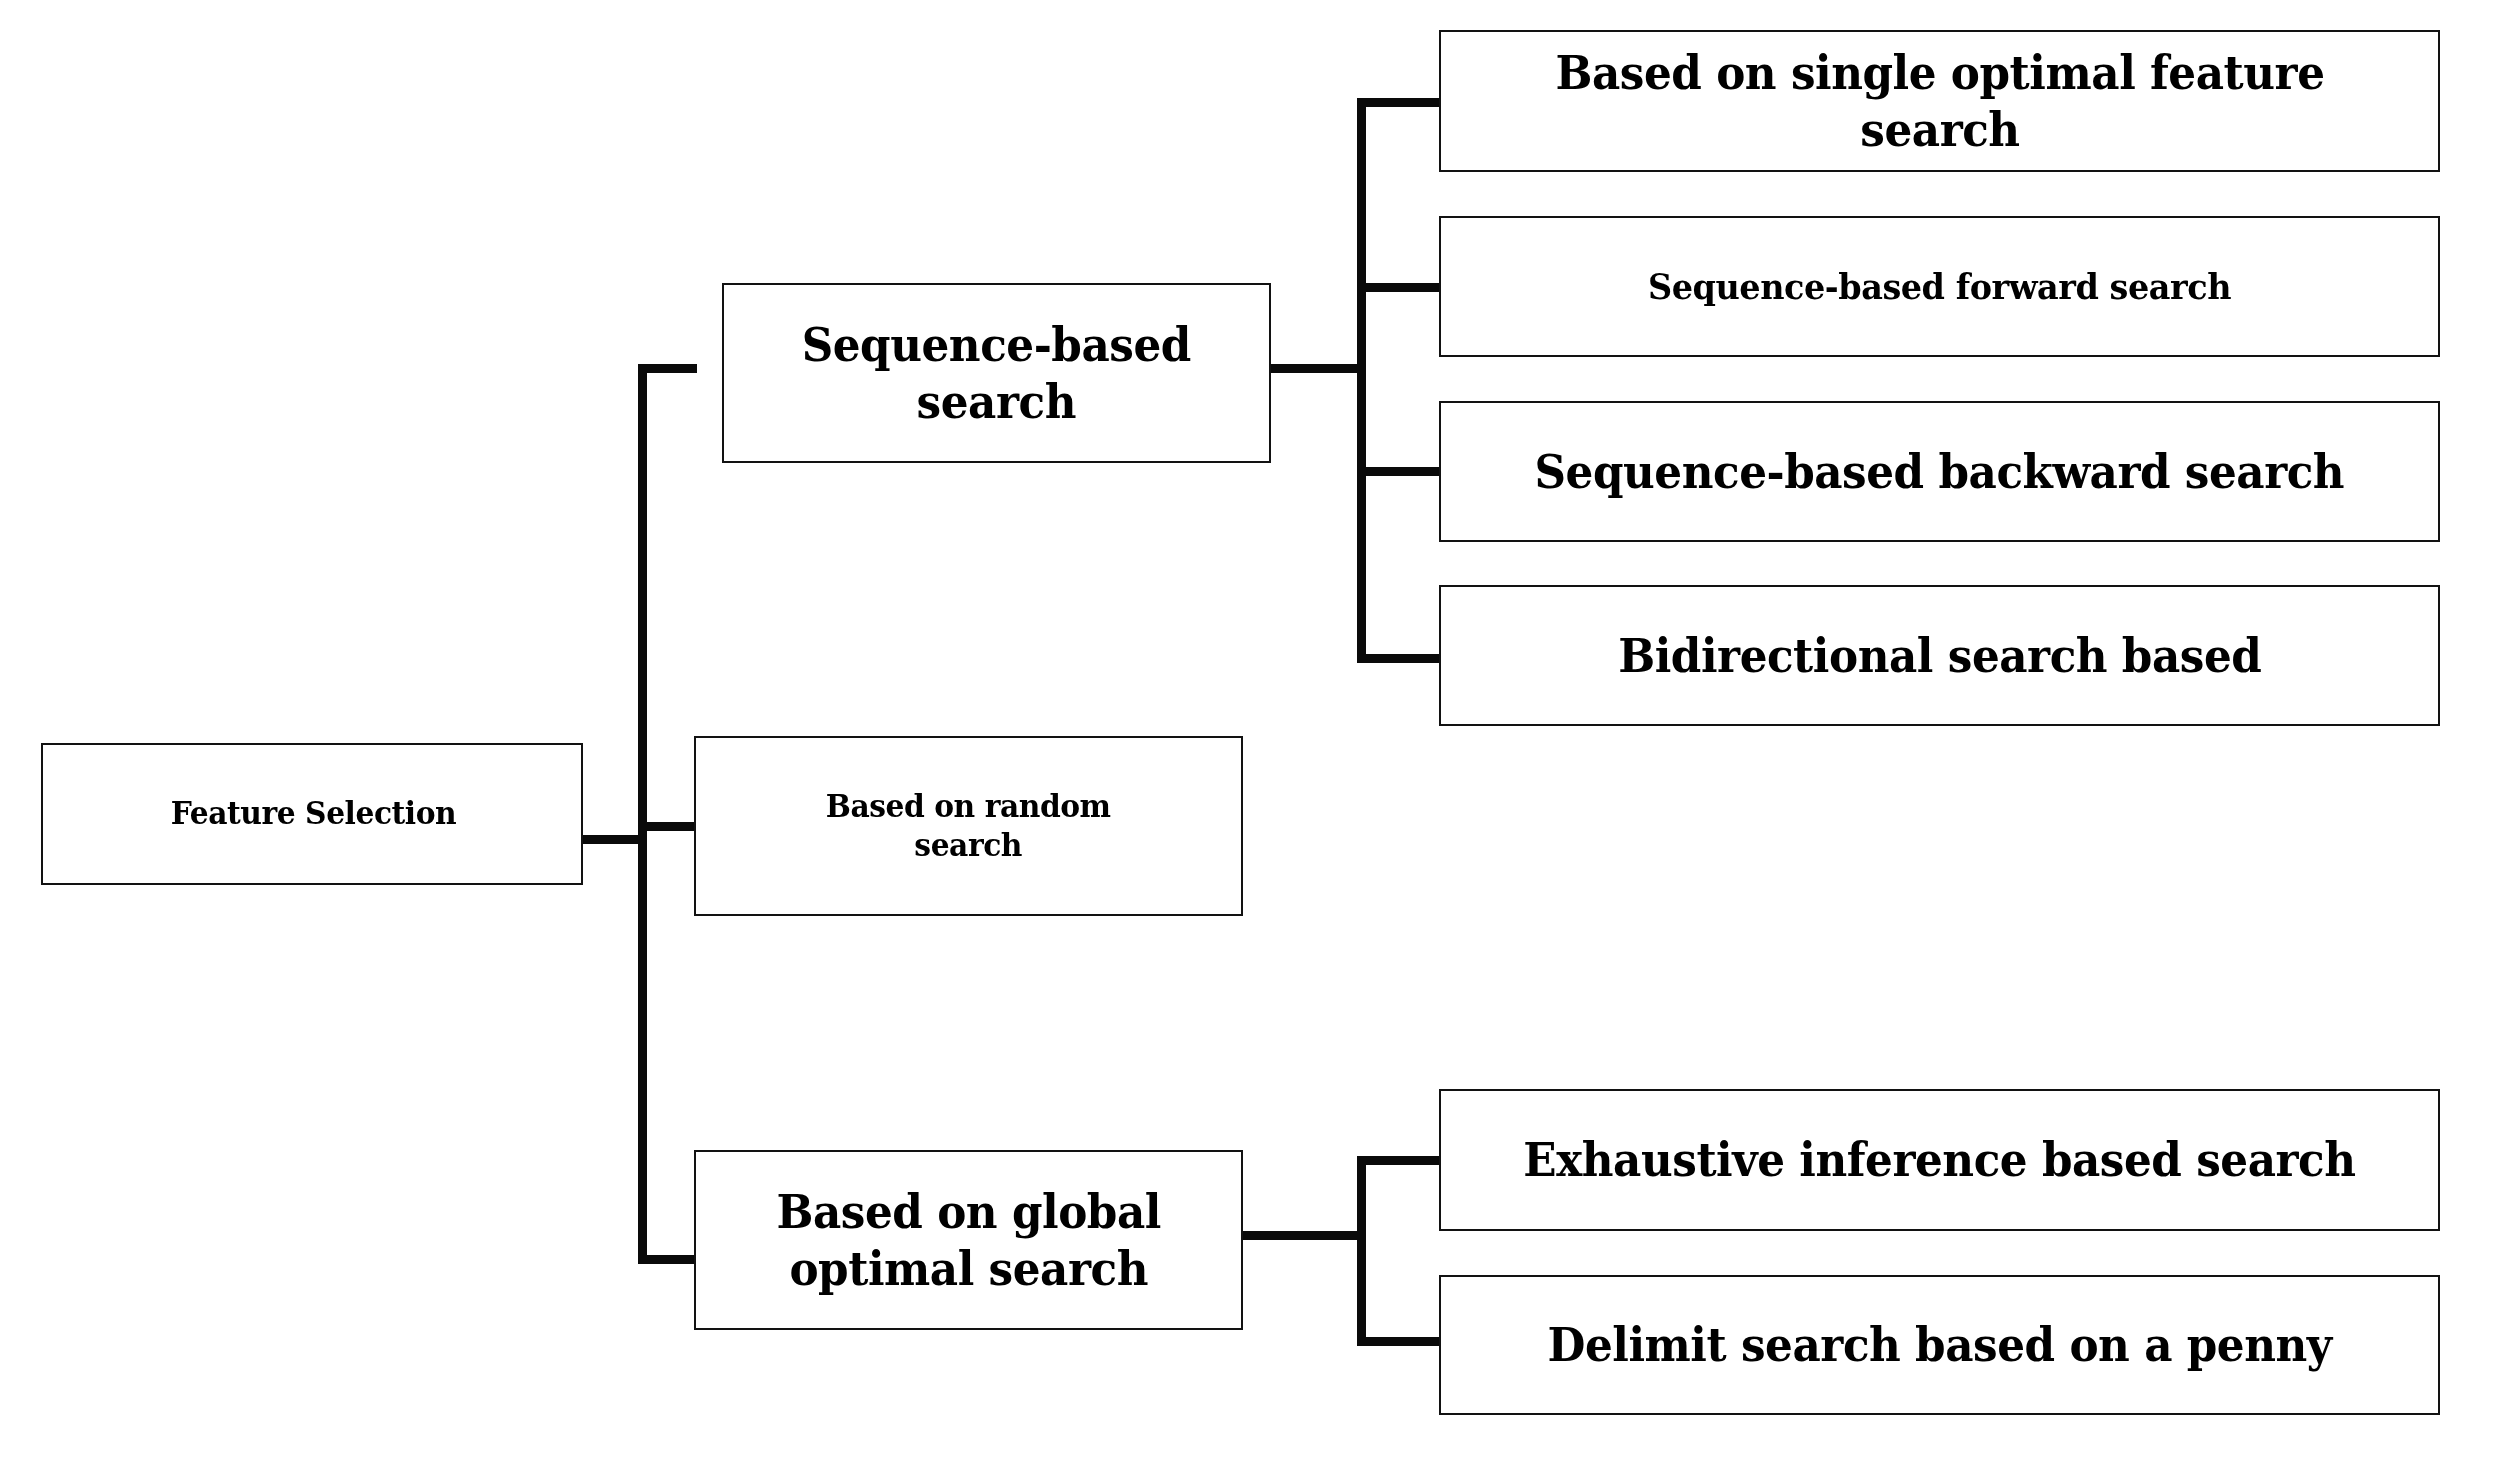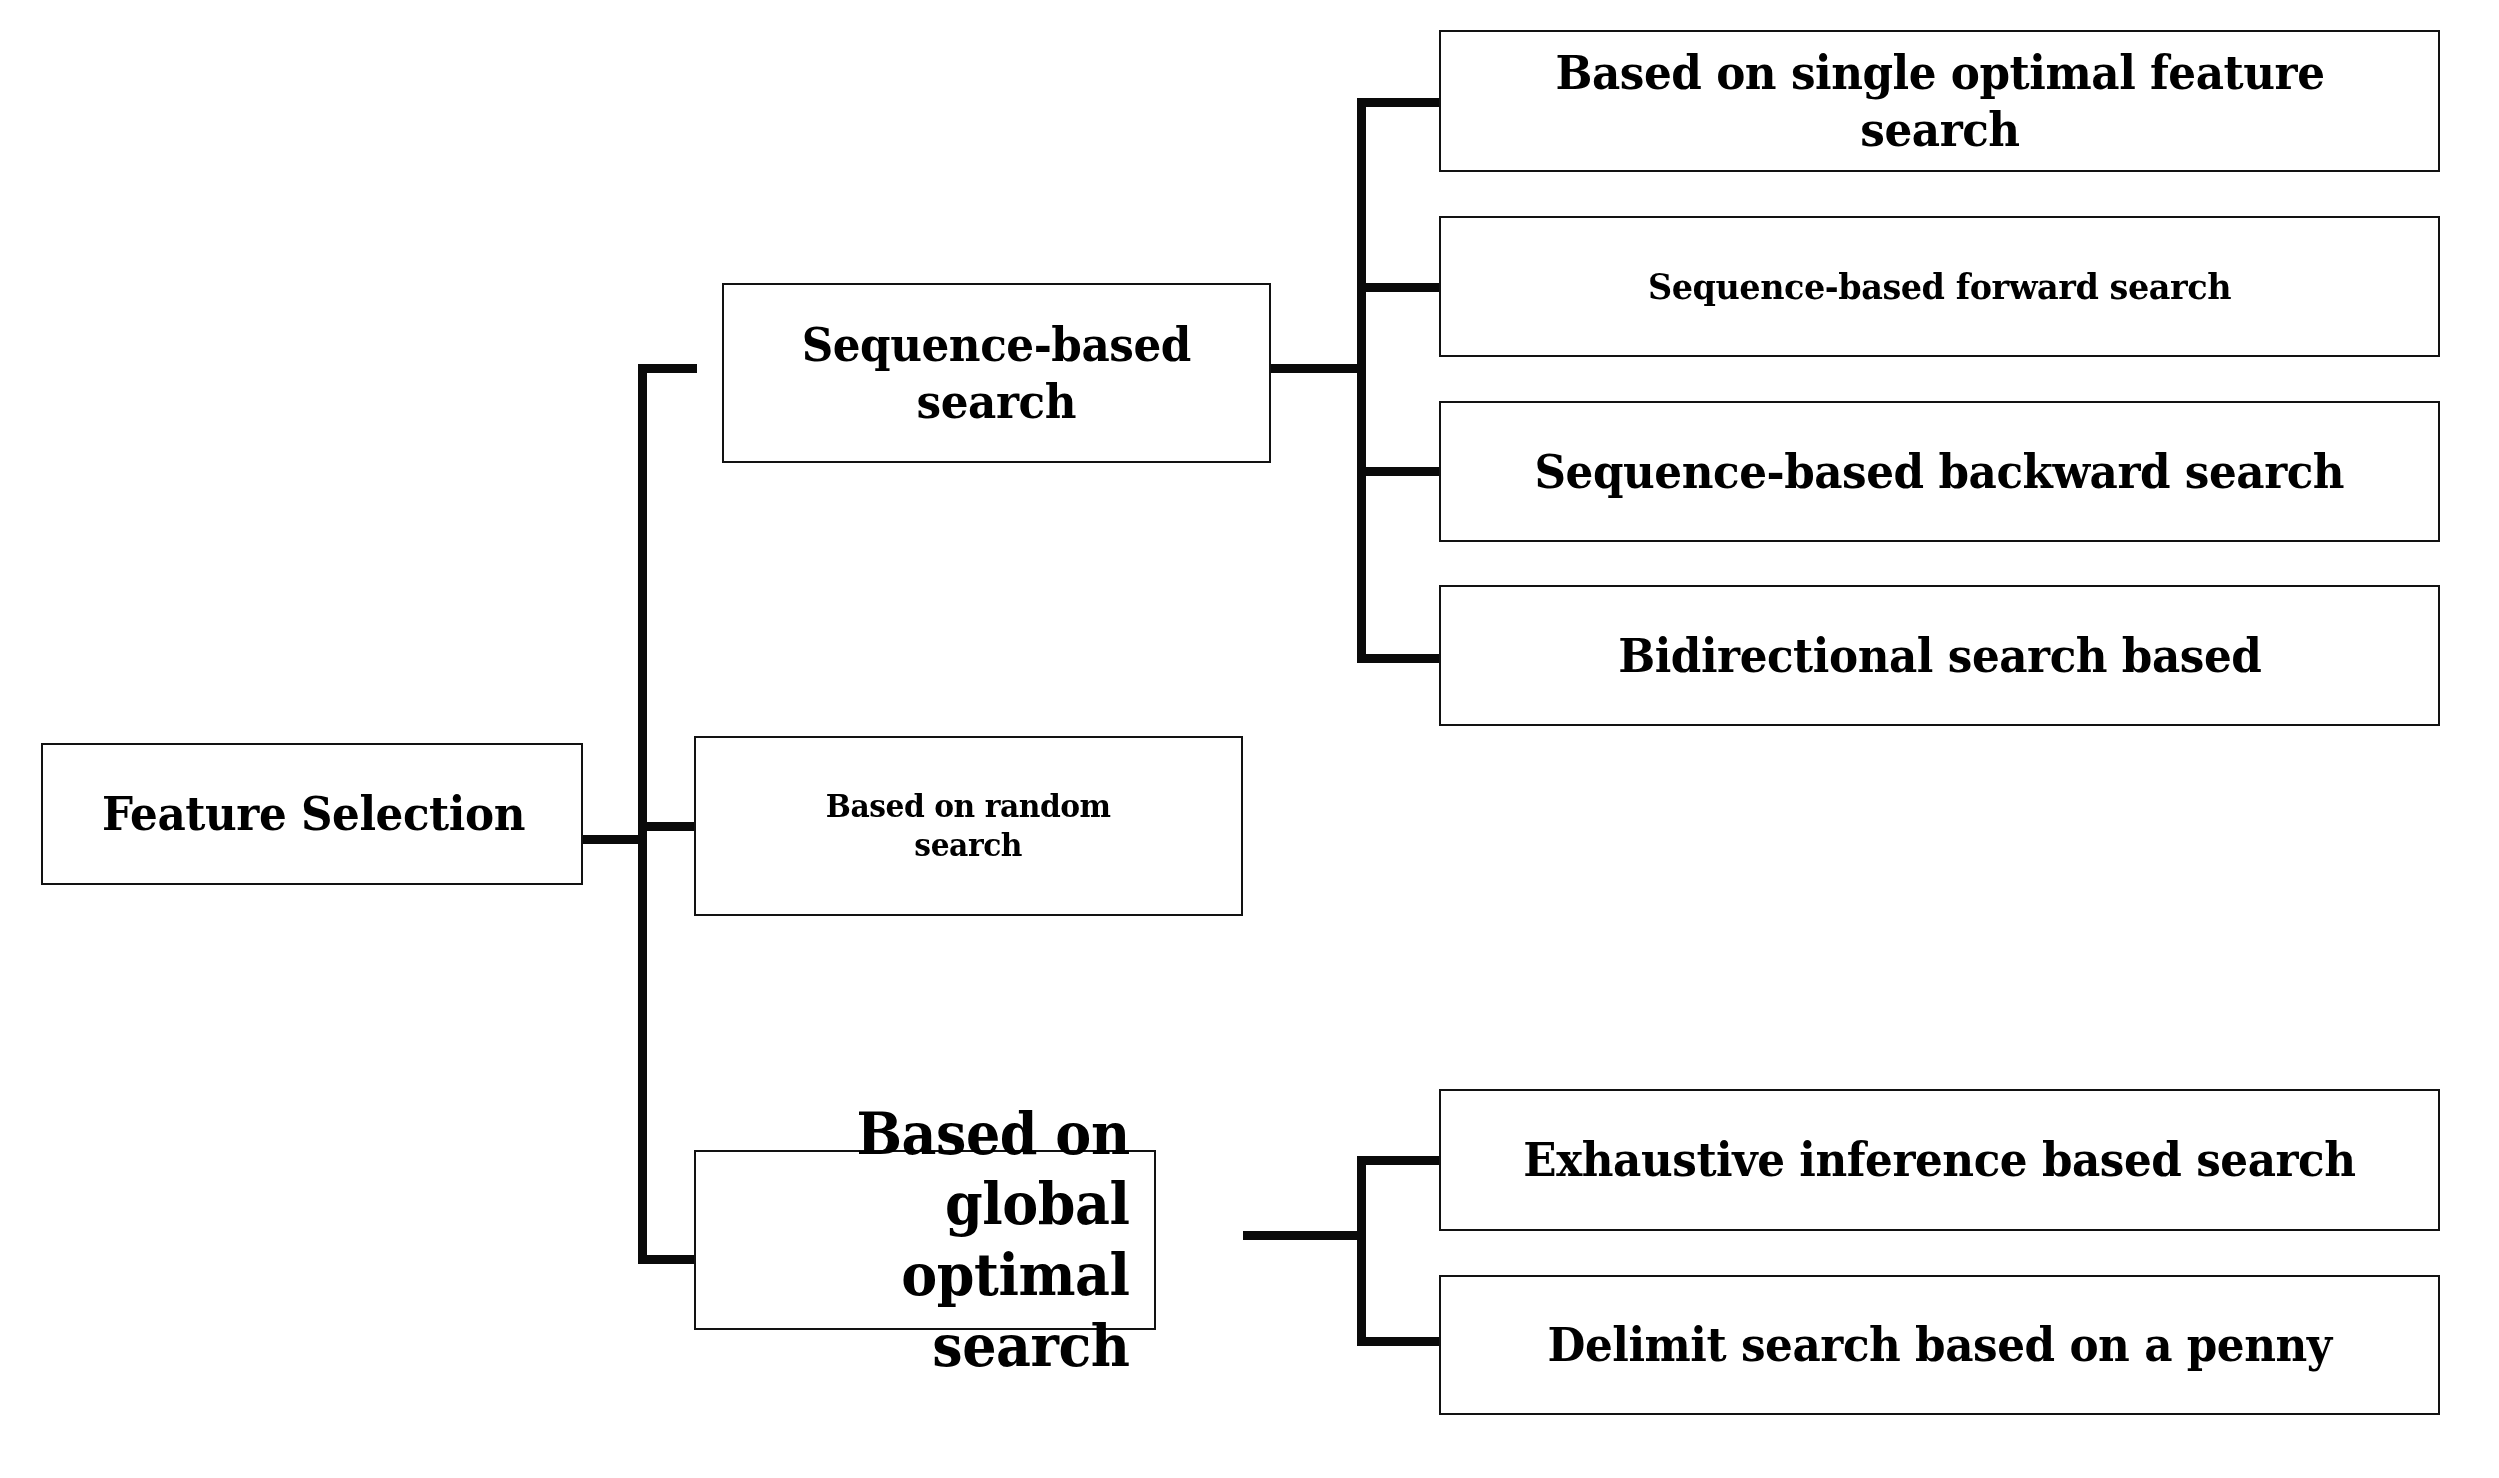--- a/index.html
+++ b/index.html
@@ -33,26 +33,26 @@
     padding: 3.8px 9.5px;
   }
   .node .txt {
     display: block;
     transform: scaleX(0.93);
     transform-origin: center center;
     white-space: pre-line;
   }
 
   
-  #n-root { left: 41px;  top: 743px;  width: 542px;  height: 142px; font-size: 47px; padding-left: 12px; }
+  #n-root { left: 41px;  top: 743px;  width: 542px;  height: 142px; font-size: 32px; padding-left: 12px; }
 
   
   #n-seq     { left: 722px; top: 283px;  width: 549px; height: 180px; font-size: 47px; }
   #n-random  { left: 694px; top: 736px;  width: 549px; height: 180px; font-size: 32px; }
-  #n-global  { left: 694px; top: 1150px; width: 462px; height: 180px; font-size: 58px; text-align: right; }
+  #n-global  { left: 694px; top: 1150px; width: 549px; height: 180px; font-size: 47px; }
 
   
   #n-l3-0 { left: 1439px; top: 30px;   width: 1001px; height: 142px; font-size: 47px; }
   #n-l3-1 { left: 1439px; top: 216px;  width: 1001px; height: 141px; font-size: 36px; }
   #n-l3-2 { left: 1439px; top: 401px;  width: 1001px; height: 141px; font-size: 47px; }
   #n-l3-3 { left: 1439px; top: 585px;  width: 1001px; height: 141px; font-size: 47px; align-items: center; }
 
   
   #n-l3-4 { left: 1439px; top: 1089px; width: 1001px; height: 142px; font-size: 47px; }
   #n-l3-5 { left: 1439px; top: 1275px; width: 1001px; height: 140px; font-size: 47px; }

